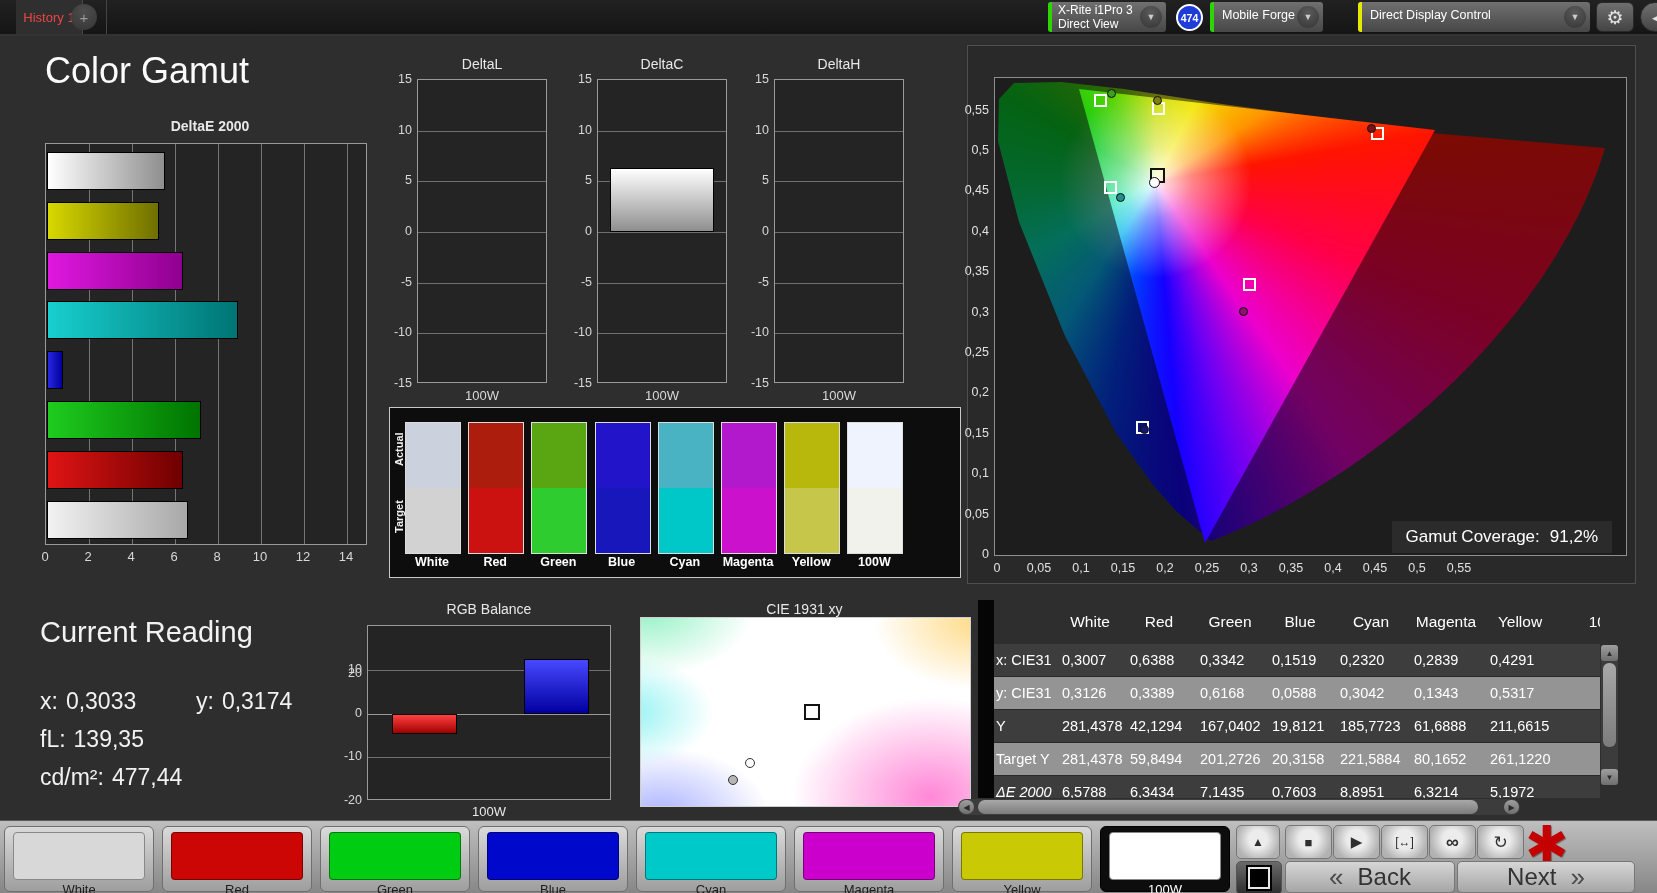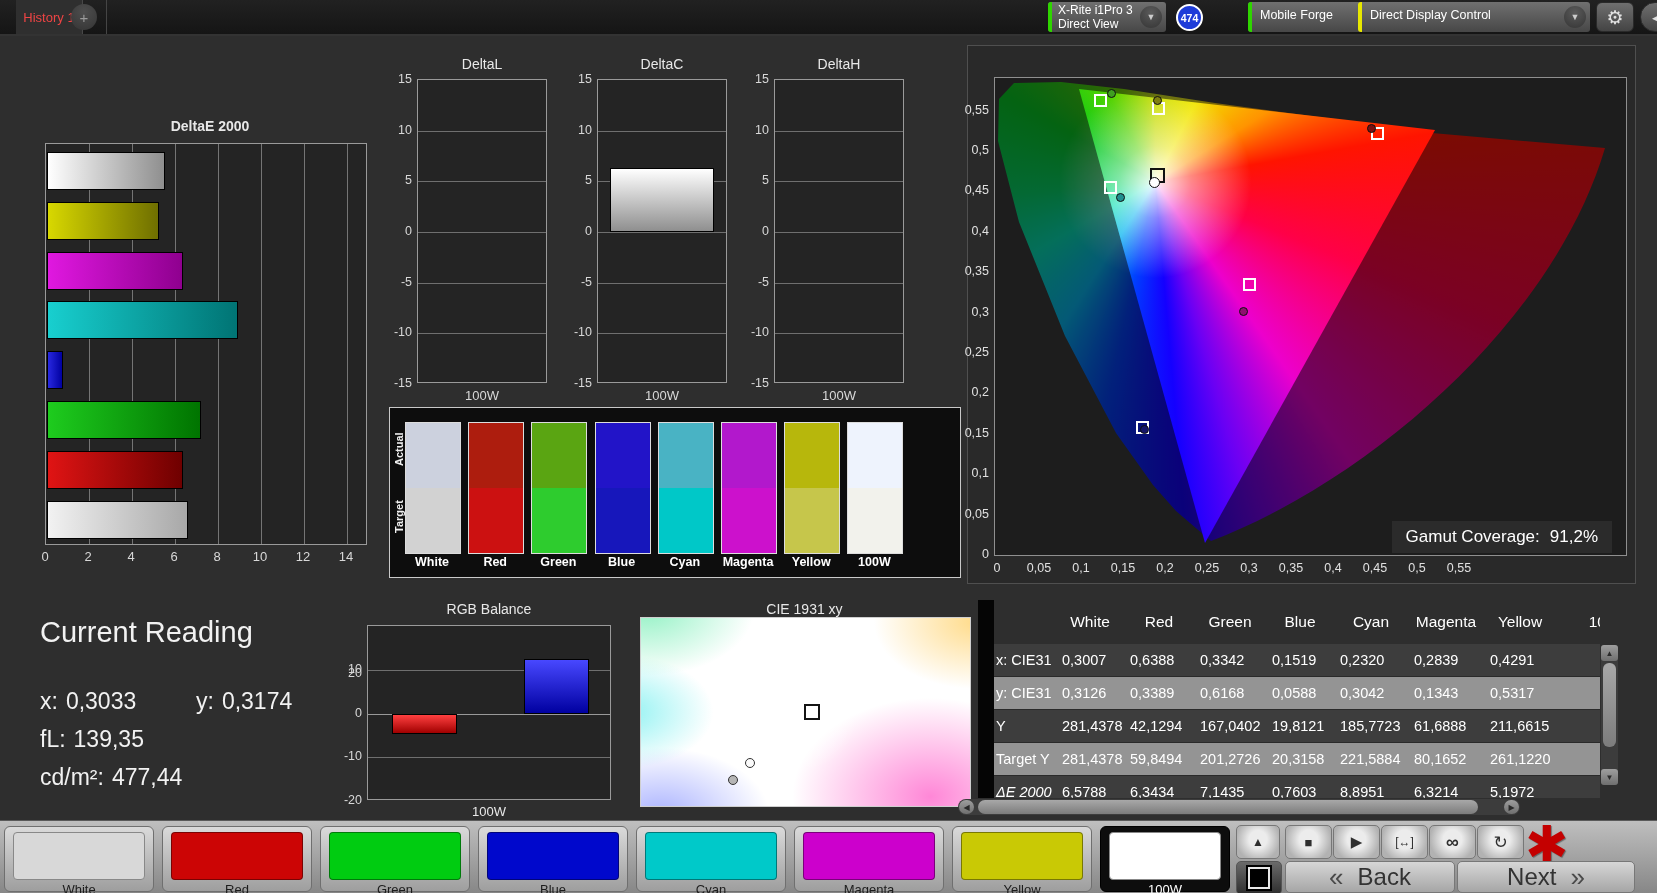--- a/index.html
+++ b/index.html
@@ -122,21 +122,21 @@
         <div>X-Rite i1Pro 3</div>
         <div>Direct View</div>
       </div>
       <div class="chev">
           <span>▼</span>
         </div>
     </div>
 
     <div class="badge">474</div>
 
-    <div class="dd" style="left:1248px;width:137px;">
+    <div class="dd" style="left:1210px;width:113px;">
       <div class="stripe" style="background: rgb(47, 213, 0);"></div>
       <div class="txt1">Mobile Forge</div>
       <div class="chev">
           <span>▼</span>
         </div>
     </div>
 
     <div class="dd" style="left:1358px;width:232px;">
       <div class="stripe" style="background: rgb(232, 232, 0);"></div>
       <div class="txt1">Direct Display Control</div>
@@ -146,20 +146,21 @@
     </div>
 
     <div class="sqico" style="left:1596px;width:38px;font-size:19px;">
         <span>⚙</span>
       </div>
     <div class="sqico" style="left:1640px;width:34px;border-radius:15px;font-size:13px;">
         <span>◀</span>
       </div>
   </div>
 
+  <div class="page-title">Color Gamut</div>
 
   <div class="chart-title" style="left:49px;top:118px;width:322px;font-weight:bold;">DeltaE 2000</div>
   <div class="frame" id="de-plot" style="left:45px;top:143px;width:322px;height:402px;">
       <div class="vline" style="left: 43px;"></div>
       <div class="vline" style="left: 86px;"></div>
       <div class="vline" style="left: 129px;"></div>
       <div class="vline" style="left: 172px;"></div>
       <div class="vline" style="left: 215px;"></div>
       <div class="vline" style="left: 258px;"></div>
       <div class="vline" style="left: 301px;"></div>

